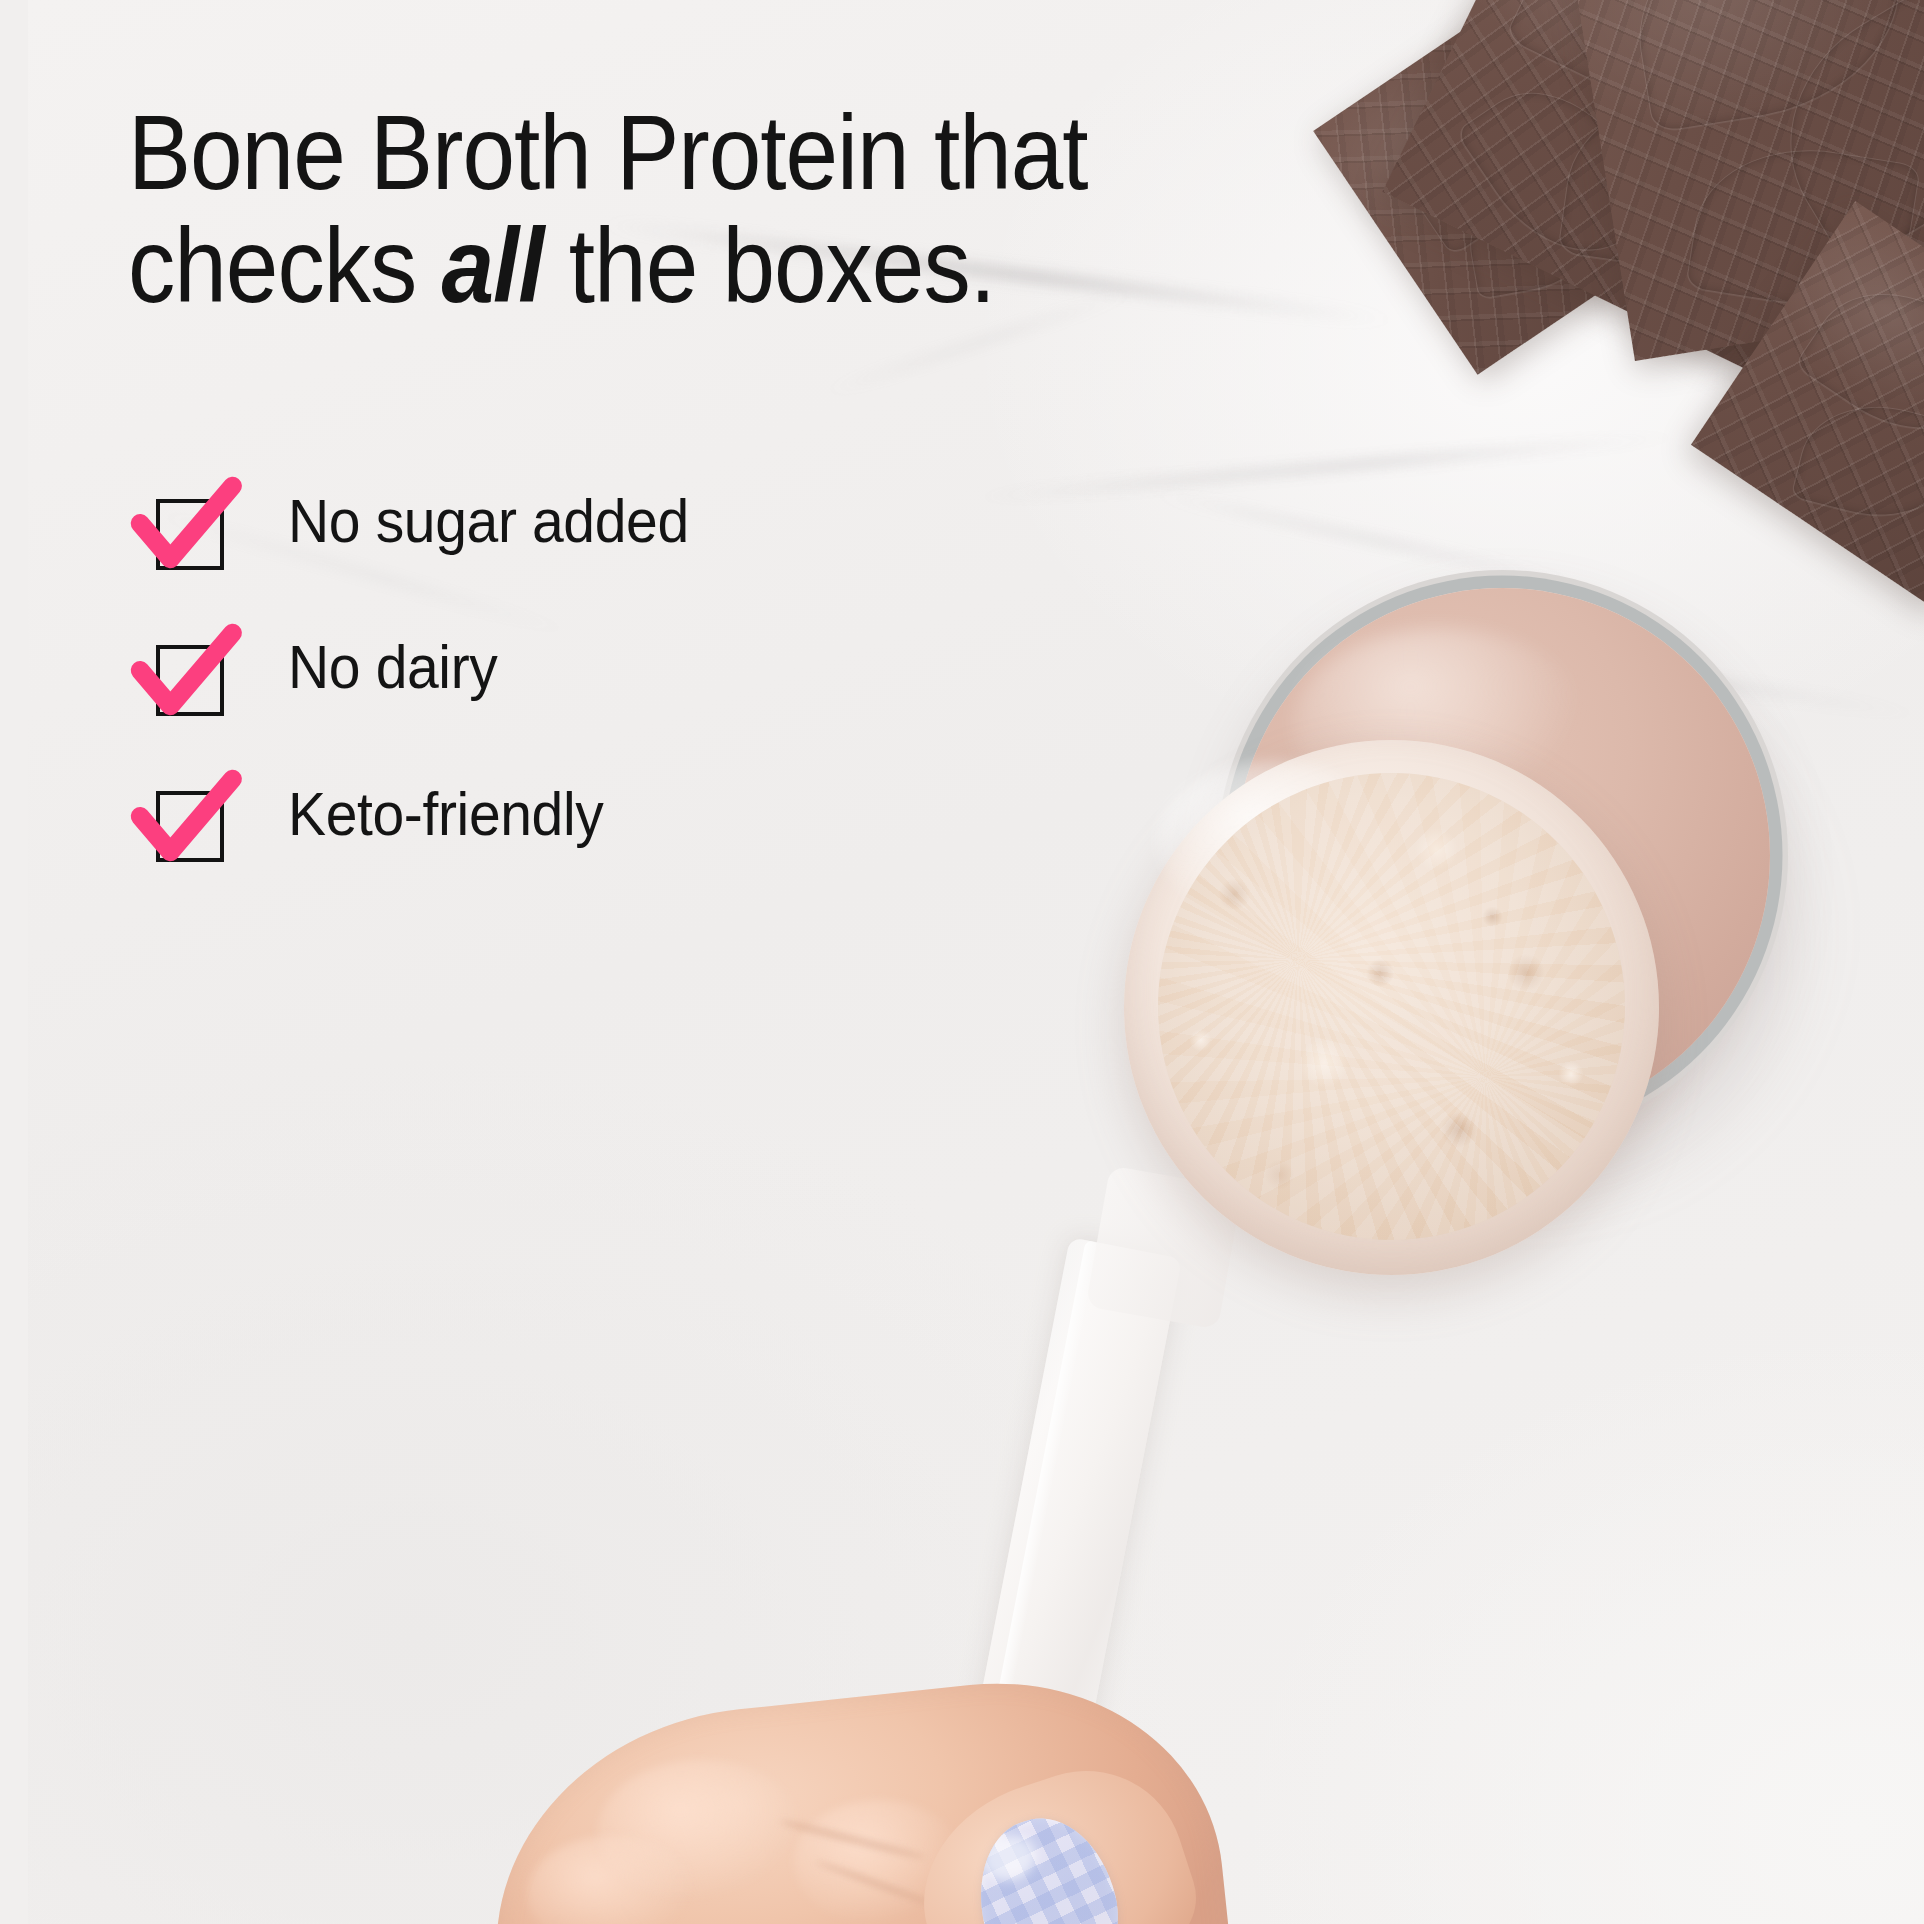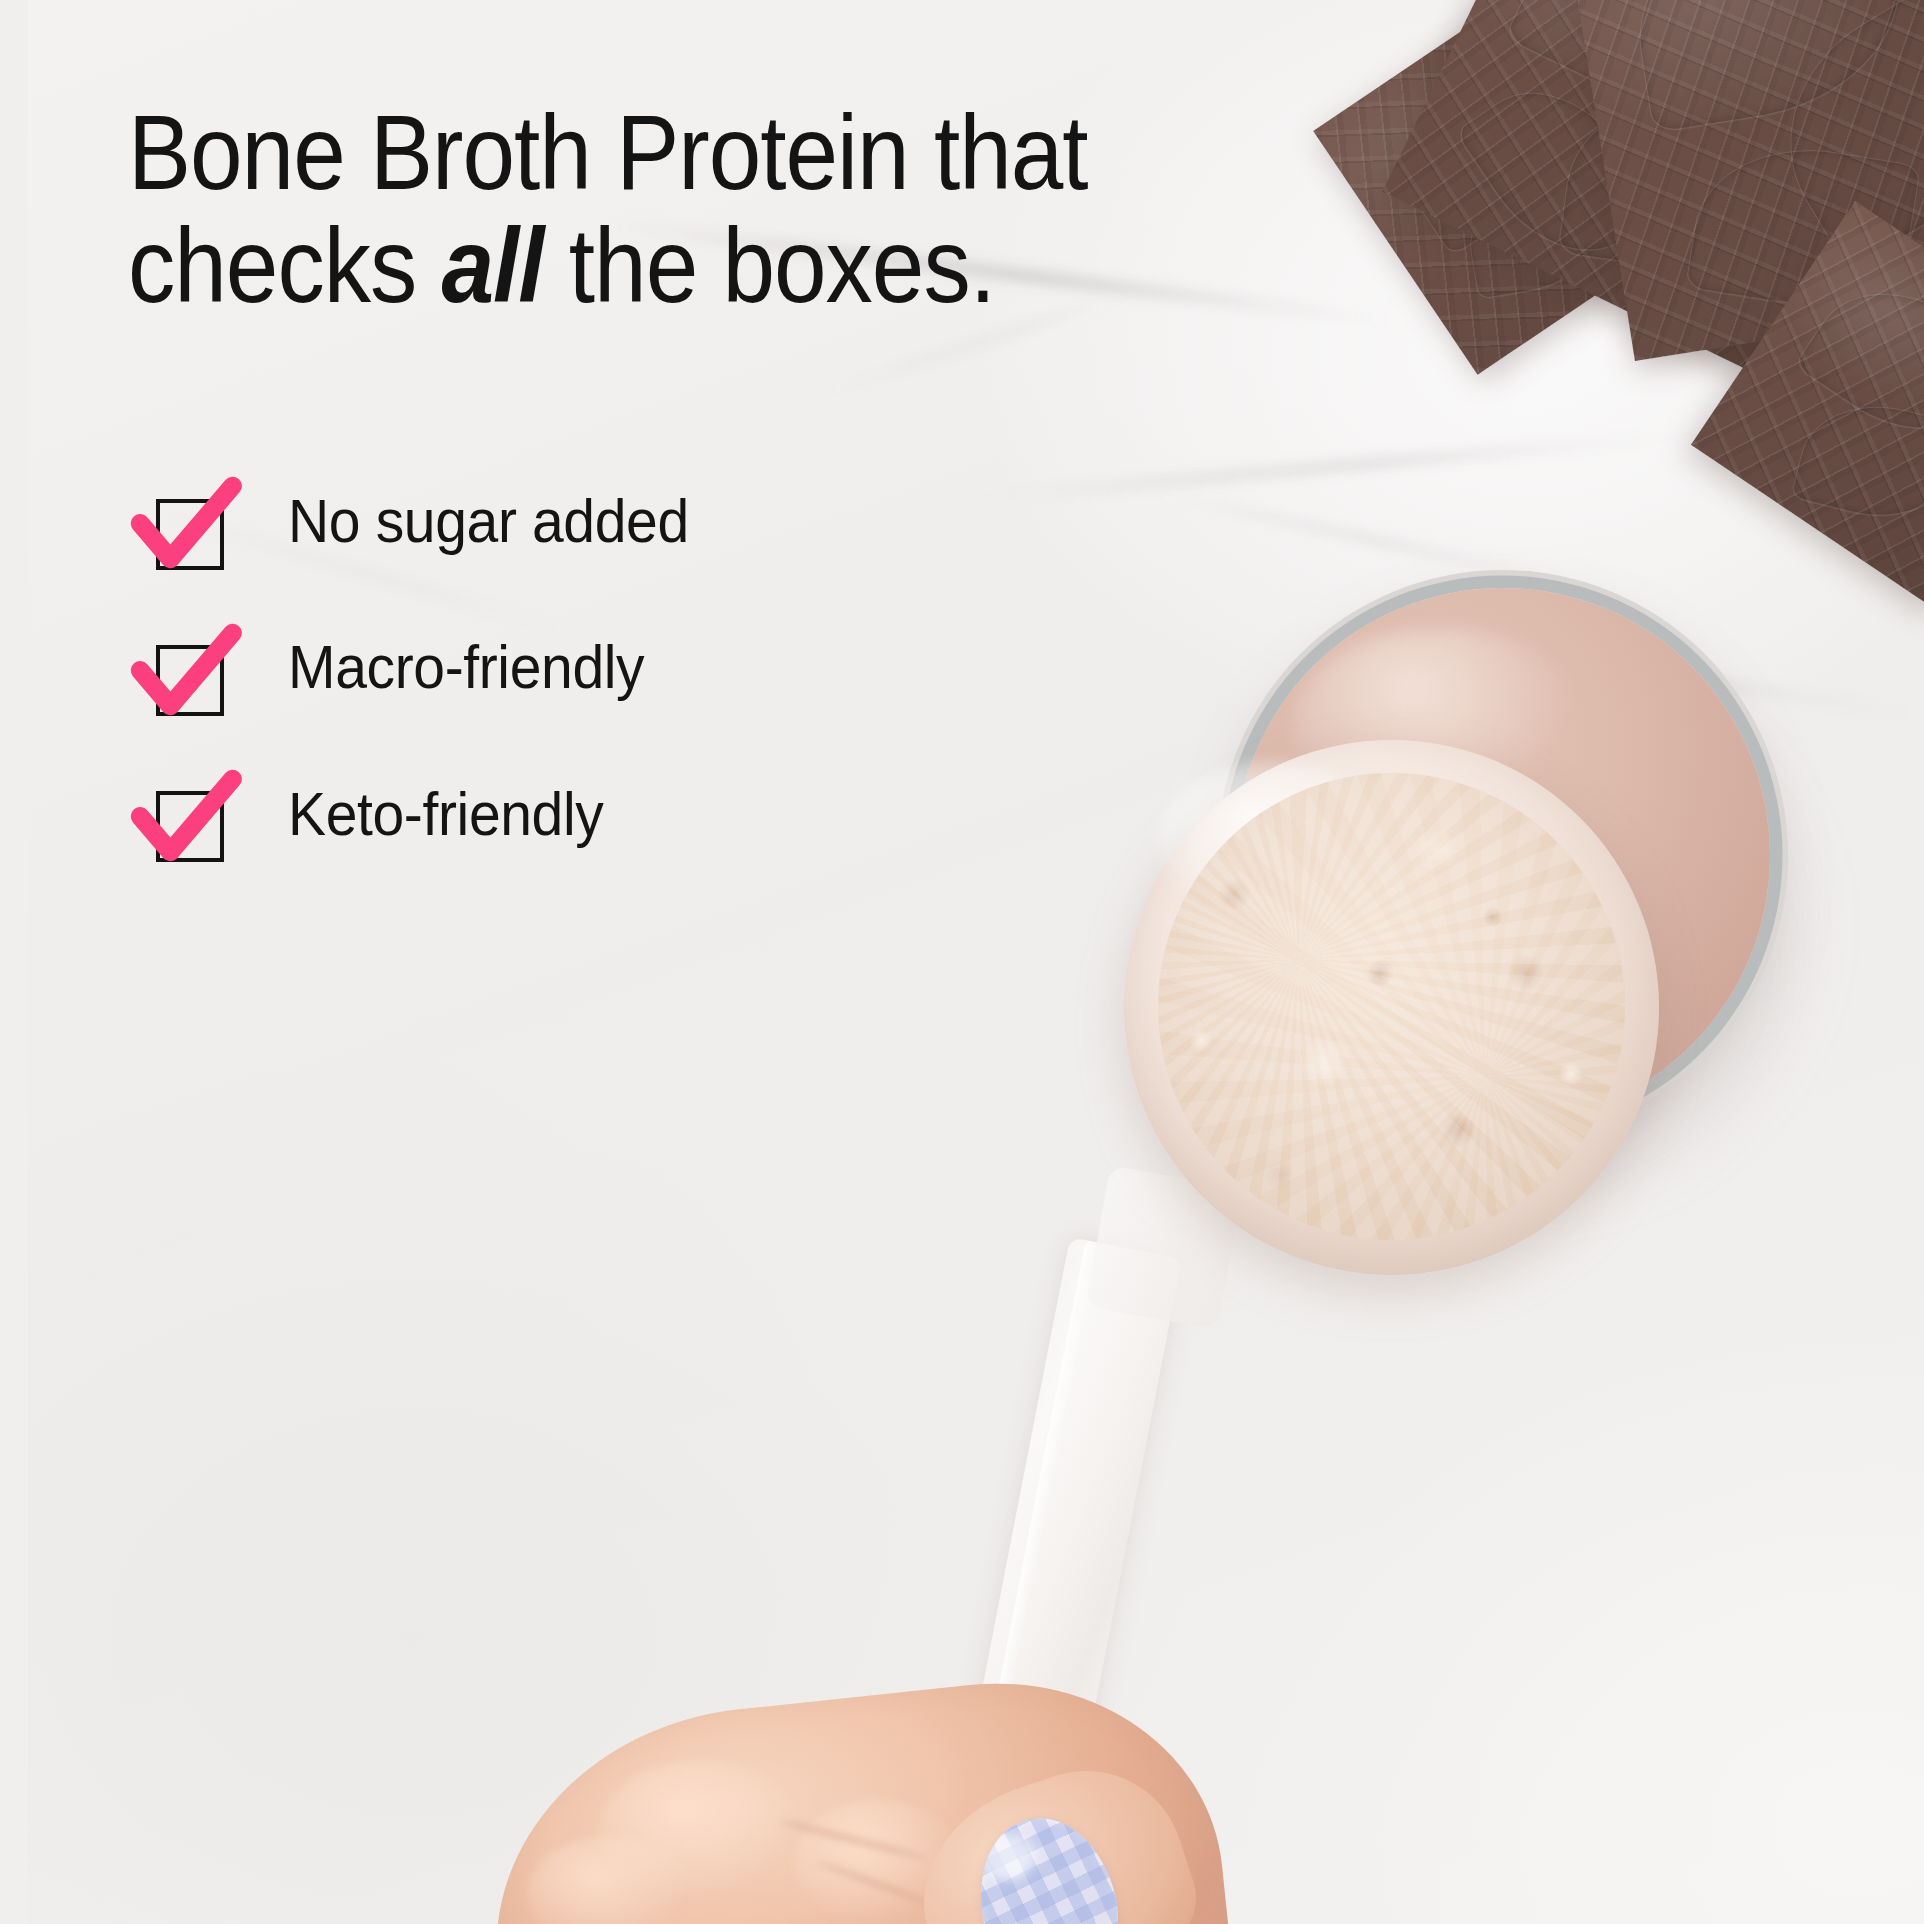--- a/index.html
+++ b/index.html
@@ -381,30 +381,30 @@
       <div class="check-row">
         <div class="checkbox">
           <div class="box"></div>
           <svg class="tick" viewBox="0 0 126 110">
             <path d="M8 52 L42 92 L112 10" fill="none" stroke="#FC3F7F" stroke-width="21" stroke-linecap="round" stroke-linejoin="round"></path>
           </svg>
         </div>
         <div class="check-label">No sugar added</div>
       </div>
 
-
       <div class="check-row">
         <div class="checkbox">
           <div class="box"></div>
           <svg class="tick" viewBox="0 0 126 110">
             <path d="M8 52 L42 92 L112 10" fill="none" stroke="#FC3F7F" stroke-width="21" stroke-linecap="round" stroke-linejoin="round"></path>
           </svg>
         </div>
-        <div class="check-label">Macro-friendly</div>
+        <div class="check-label">No dairy</div>
       </div>
+
 
       <div class="check-row">
         <div class="checkbox">
           <div class="box"></div>
           <svg class="tick" viewBox="0 0 126 110">
             <path d="M8 52 L42 92 L112 10" fill="none" stroke="#FC3F7F" stroke-width="21" stroke-linecap="round" stroke-linejoin="round"></path>
           </svg>
         </div>
         <div class="check-label">Keto-friendly</div>
       </div>

